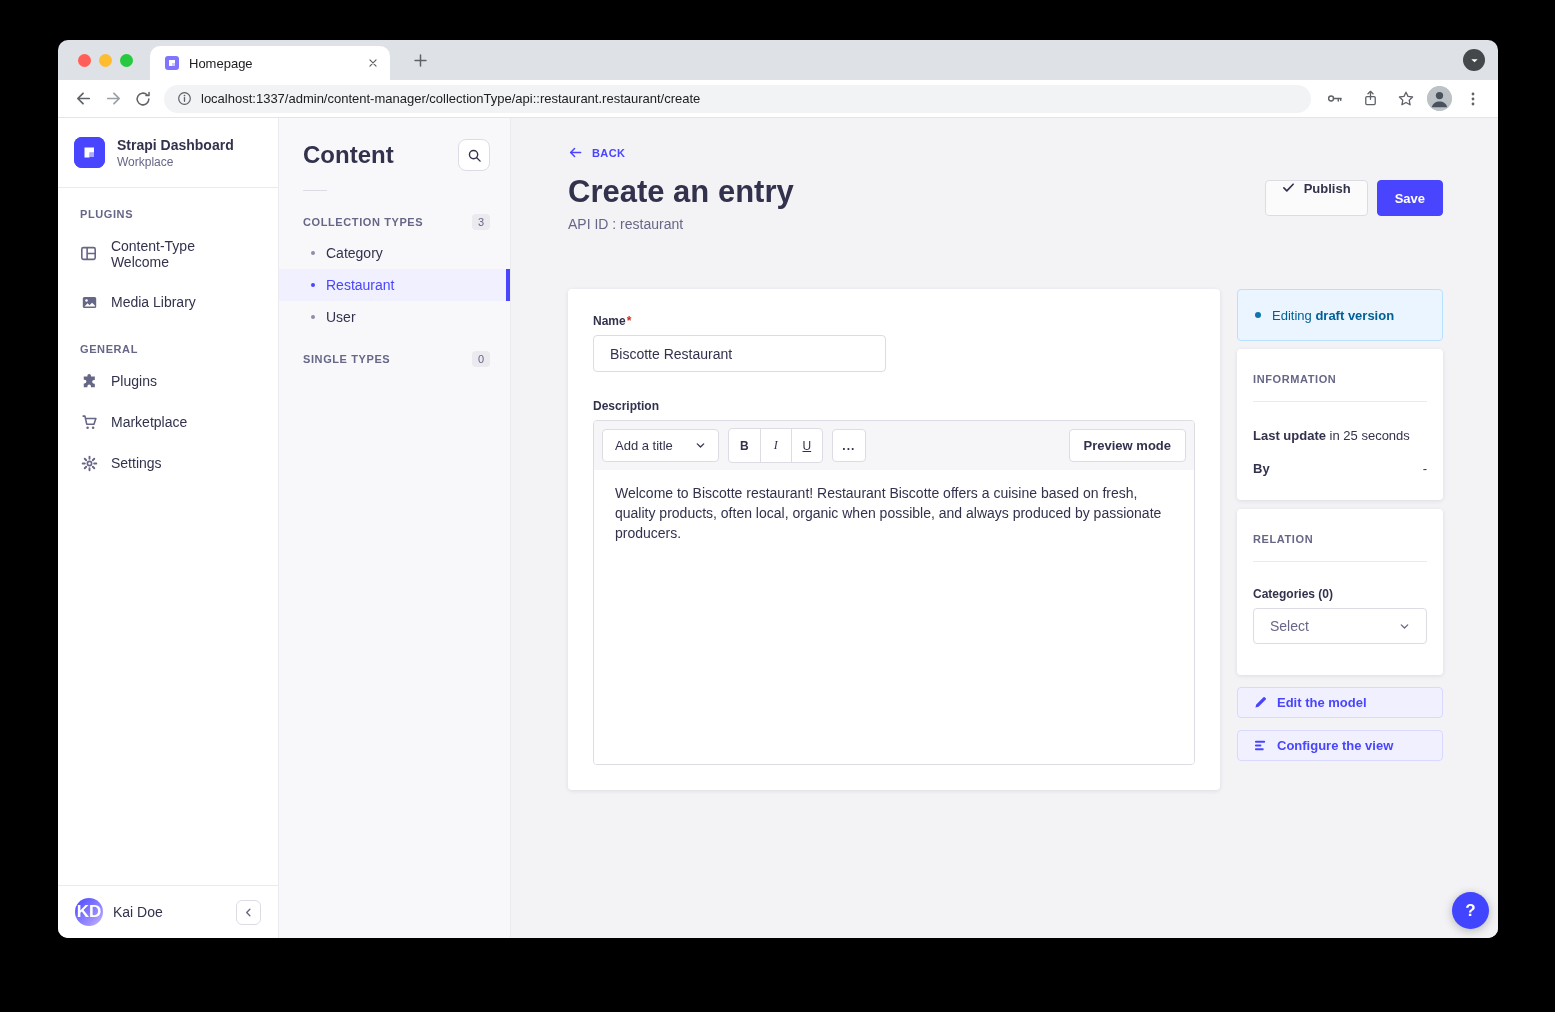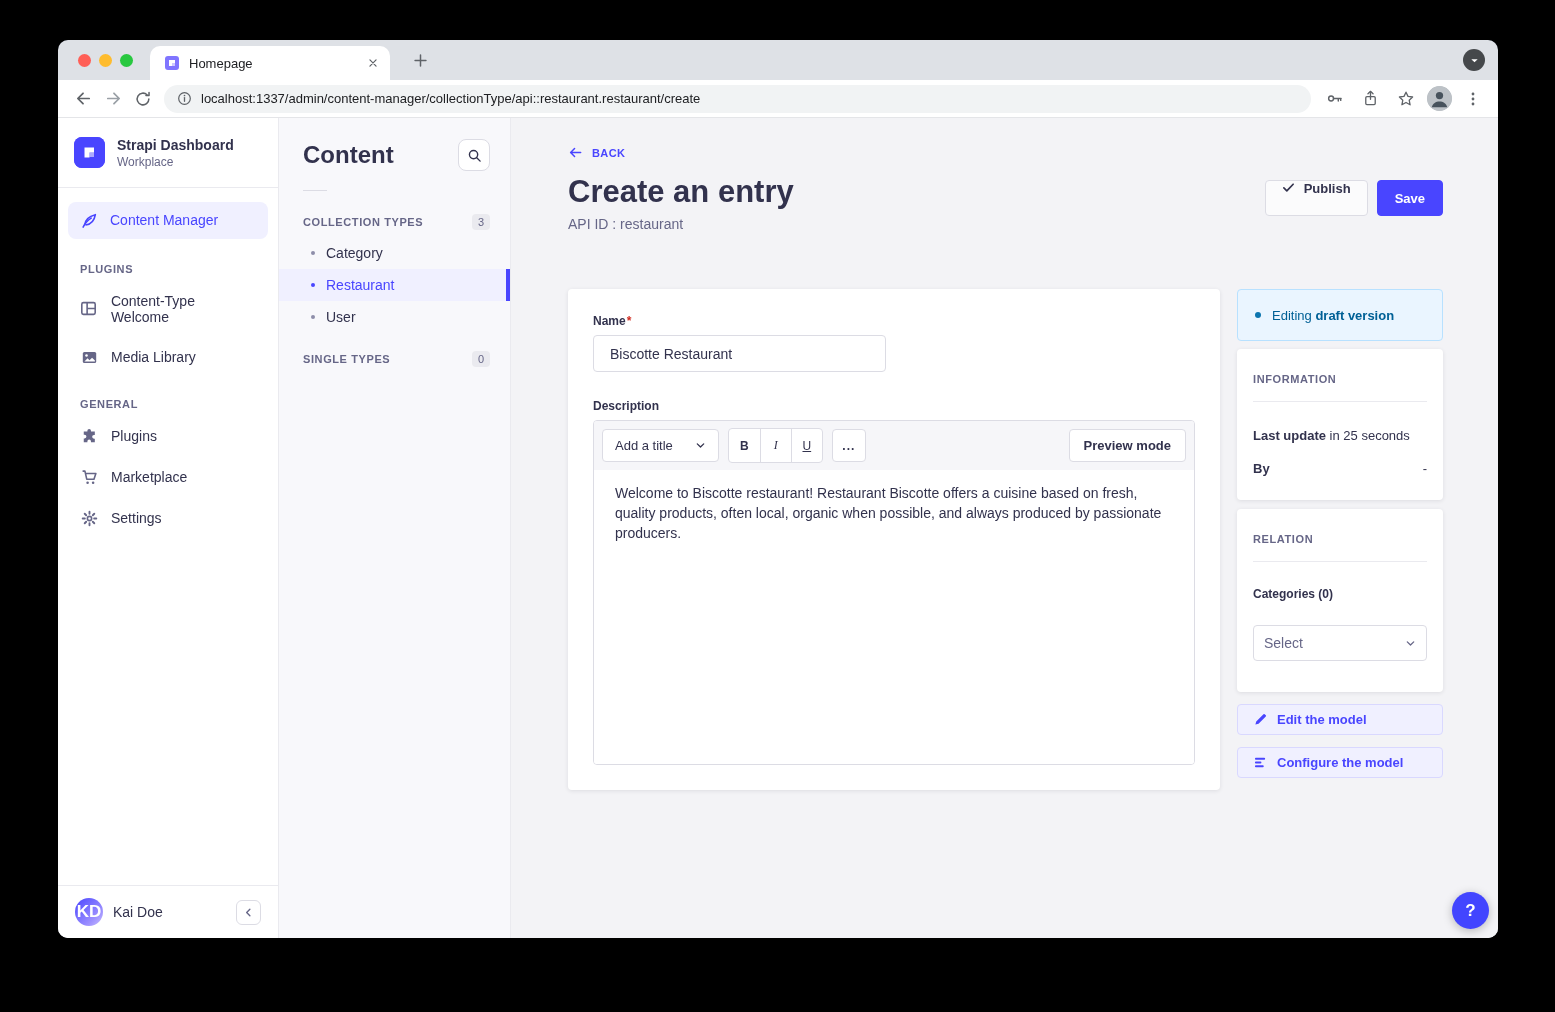--- a/index.html
+++ b/index.html
@@ -95,21 +95,21 @@
   .draft-bold { font-weight:700; }
   .panel { background:#fff; border-radius:4px; box-shadow:0 1px 4px rgba(33,33,52,.1); padding:24px 16px; }
   .panel-info { margin-top:8px; }
   .panel-relation { margin-top:9px; padding-bottom:31px; }
   .panel-header { font-size:11px; font-weight:700; letter-spacing:.6px; color:#666687; }
   .panel-divider { height:1px; background:#eaeaef; margin-top:16px; }
   .info-row1 { margin-top:26px; font-size:13px; color:#32324d; }
   .info-lbl { font-weight:600; }
   .info-row2 { margin-top:18px; display:flex; justify-content:space-between; font-size:13px; color:#32324d; }
   .rel-label { margin-top:25px; font-size:12px; font-weight:600; color:#32324d; }
-  .select-box { margin-top:24px; height:36px; background:#fff; border:1px solid #dcdce4; border-radius:4px; display:flex; align-items:center; justify-content:space-between; padding:0 10px; font-size:14px; color:#666687; cursor:pointer; }
+  .select-box { margin-top:7px; height:36px; background:#fff; border:1px solid #dcdce4; border-radius:4px; display:flex; align-items:center; justify-content:space-between; padding:0 16px; font-size:14px; color:#666687; cursor:pointer; }
   .aside-btn { margin-top:12px; height:31px; background:#f0f0ff; border:1px solid #d9d8ff; border-radius:4px; display:flex; align-items:center; gap:10px; padding:0 16px; font-size:13px; font-weight:600; color:#4945ff; cursor:pointer; }
   .help-fab { position:absolute; right:9px; bottom:9px; width:37px; height:37px; border-radius:50%; background:#4245ff; color:#fff; font-size:17px; font-weight:700; display:flex; align-items:center; justify-content:center; box-shadow:0 2px 10px rgba(0,0,0,.25); cursor:pointer; }
 </style>
 </head>
 <body>
 
 <div class="window">
 
   <div class="tabstrip">
     <div class="traffic">
@@ -215,29 +215,20 @@
               <path d="M10.5 10.5h9.5v5h-4.5v5h-5z" fill="#fff"></path>
               <path d="M15.5 15.5H20V20h-4.5z" fill="#fff" opacity=".55"></path>
             </svg>
         </span>
         <span>
           <div class="brand-title">Strapi Dashboard</div>
           <div class="brand-sub">Workplace</div>
         </span>
       </div>
 
-      <div class="cm-item">
-        <span style="display:flex">
-          <svg width="17" height="17" viewBox="0 0 16 16">
-              <path d="M3.2 12.8c.6-5.6 4.6-9 10.3-10.3-.9 5.7-3.6 9-9.1 9.8" fill="none" stroke="#4945ff" stroke-width="1.5" stroke-linejoin="round"></path>
-              <path d="M2 14.2c2-3.8 4.5-6.6 7.6-8.4" fill="none" stroke="#4945ff" stroke-width="1.5" stroke-linecap="round"></path>
-            </svg>
-        </span>
-        <span>Content Manager</span>
-      </div>
 
       <div class="side-header">PLUGINS</div>
       <div class="side-item">
         <span class="ic">
           <svg width="17" height="17" viewBox="0 0 16 16">
               <rect x="1.7" y="2.5" width="12.6" height="11" rx="1.5" fill="none" stroke="#666687" stroke-width="1.5"></rect>
               <path d="M6.7 2.5v11M6.7 8h7.6" stroke="#666687" stroke-width="1.5"></path>
             </svg>
         </span>
         <span>Content-Type Welcome</span>
@@ -427,21 +418,21 @@
                 <path d="M1.5 12.5l.9-3.4L10.2 1.3a.9.9 0 0 1 1.3 0l1.2 1.2a.9.9 0 0 1 0 1.3L4.9 11.6z" fill="#4945ff"></path>
               </svg>
             <span>Edit the model</span>
           </button>
           <button class="aside-btn">
             <svg width="13" height="13" viewBox="0 0 14 14">
                 <rect x="1" y="2" width="11" height="2" rx="1" fill="#4945ff"></rect>
                 <rect x="1" y="6" width="7" height="2" rx="1" fill="#4945ff"></rect>
                 <rect x="1" y="10" width="9.5" height="2" rx="1" fill="#4945ff"></rect>
               </svg>
-            <span>Configure the model</span>
+            <span>Configure the view</span>
           </button>
         </div>
       </div>
     </div>
   </div>
 
   <div class="help-fab">?</div>
 </div>
 
 </body></html>

